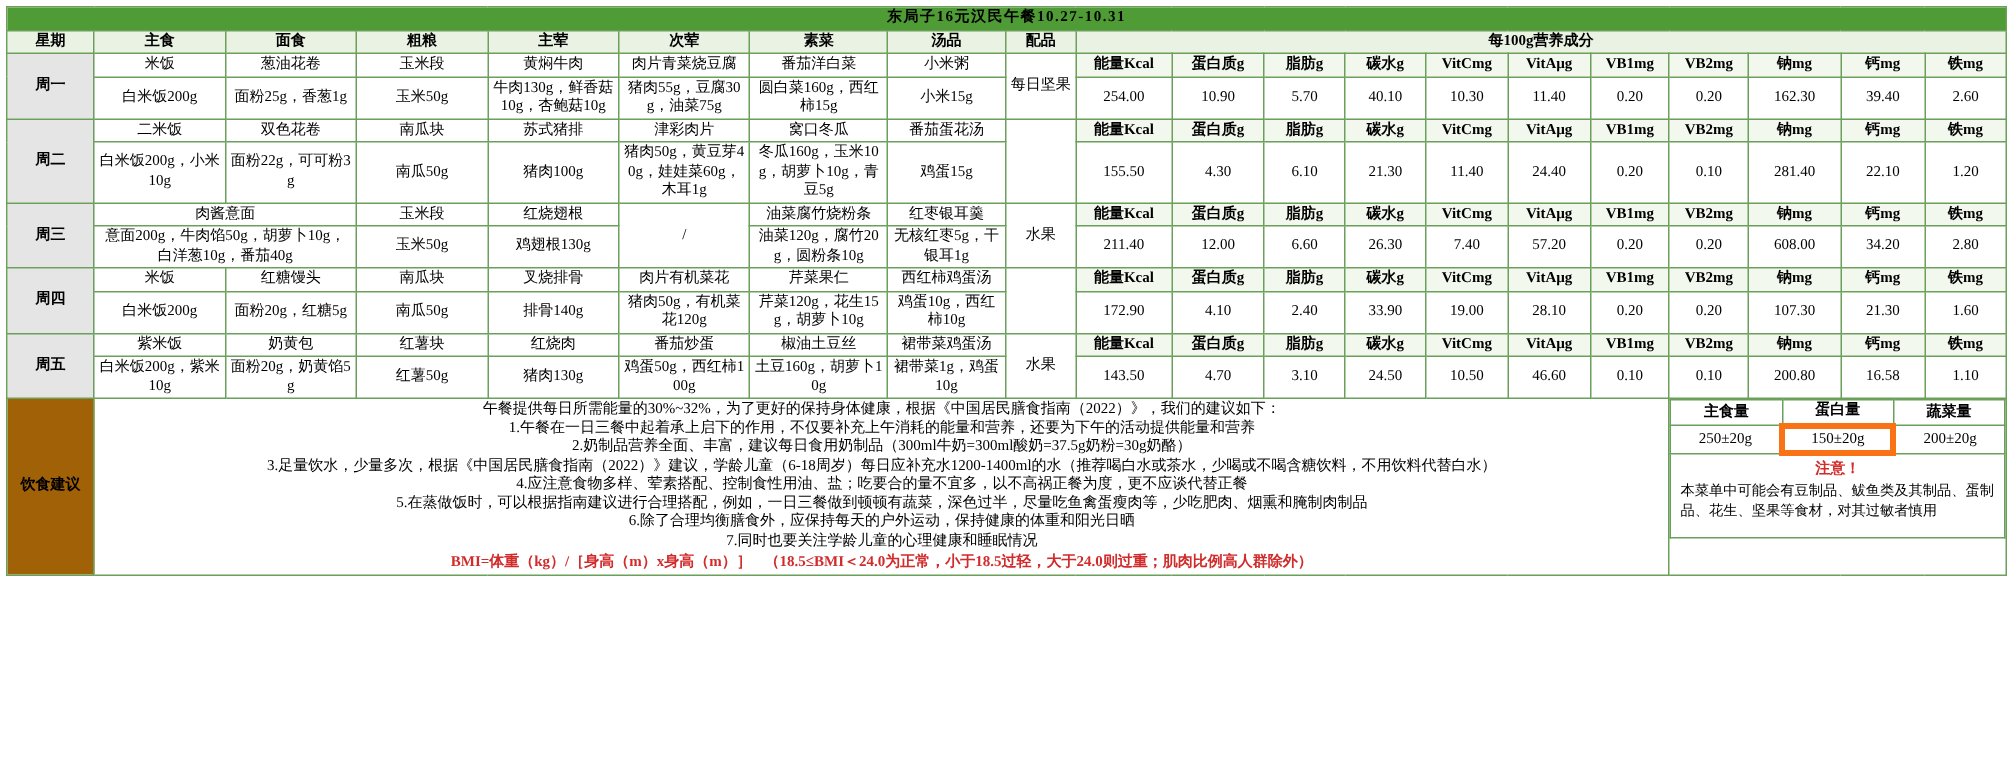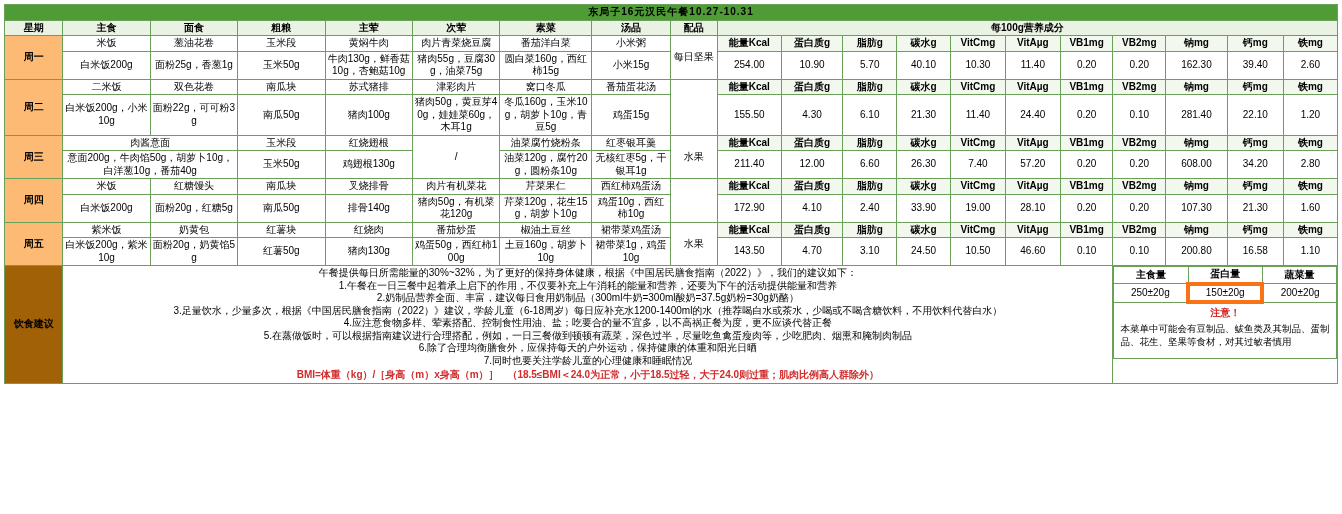--- a/index.html
+++ b/index.html
@@ -8,20 +8,21 @@
     background: #ffffff;
     font-family: "Liberation Sans", "DejaVu Sans", sans-serif;
   }
   #page {
     width: 1342px;
     height: 410px;
     position: relative;
     overflow: hidden;
     background: #ffffff;
     padding: 4px;
+    font-family: Liberation Serif, serif;
   }
   table.menu {
     border-collapse: collapse;
     table-layout: fixed;
     width: 1334px;
     border: 1px solid #4a7a3a;
   }
   table.menu td, table.menu th {
     border: 1px solid #6aa05a;
     padding: 1px 2px;
@@ -41,21 +42,21 @@
     padding: 3px 0;
     border: 1px solid #4f9b35;
   }
   .hdr td {
     background: #eaf3e3;
     font-weight: bold;
     font-size: 12px;
     padding: 4px 1px;
   }
   .daycell {
-    background: #fdba74;
+    background: #e5e5e5;
     font-weight: bold;
     font-size: 12px;
   }
   .dishname { font-size: 11px; padding: 4px 2px; }
   .dishdetail { font-size: 9.5px; padding: 3px 2px; line-height: 1.3; }
   .nutr-hdr { background: #f3f8ef; font-size: 10px; font-weight: bold; }
   .nutr-val { font-size: 10px; }
   .sidecell { font-size: 10px; }
   .advice-label {
     font-size: 13px; font-weight: bold; background: #a16207;

